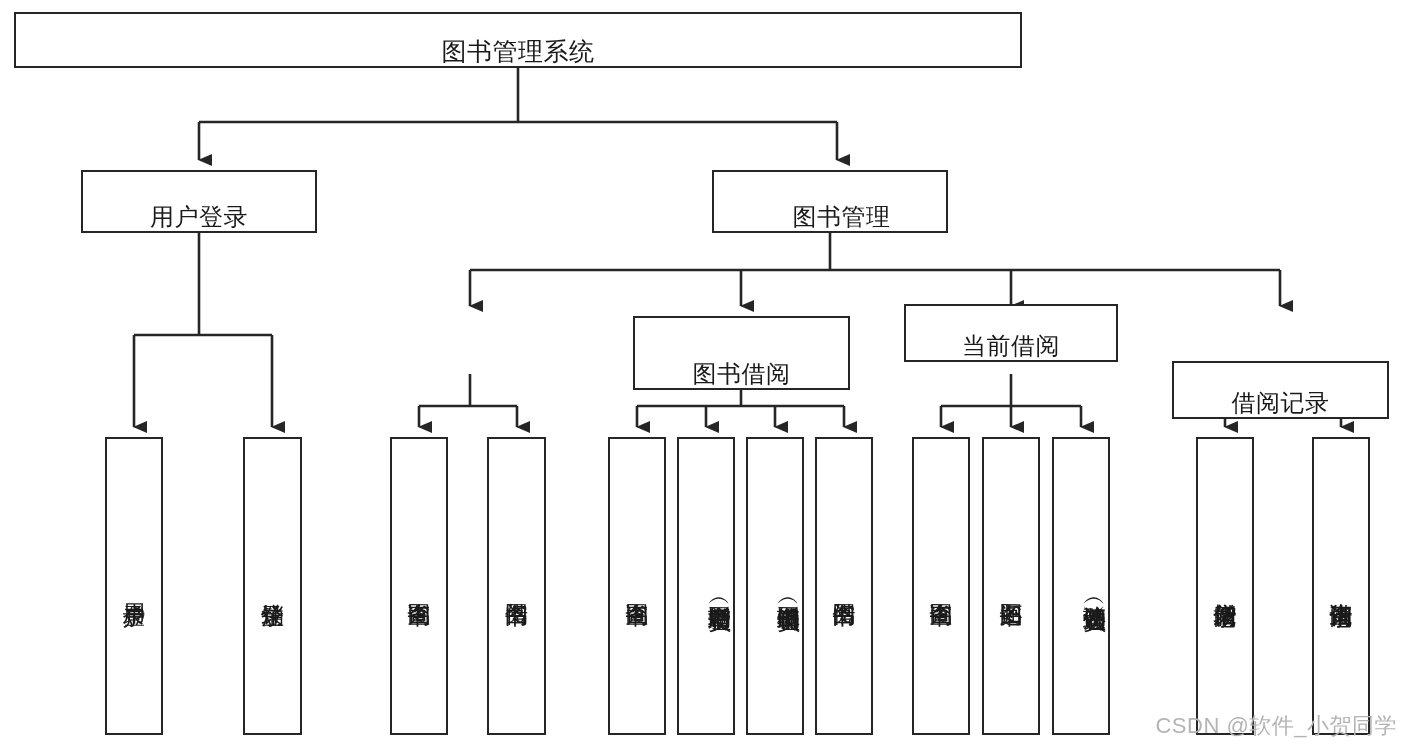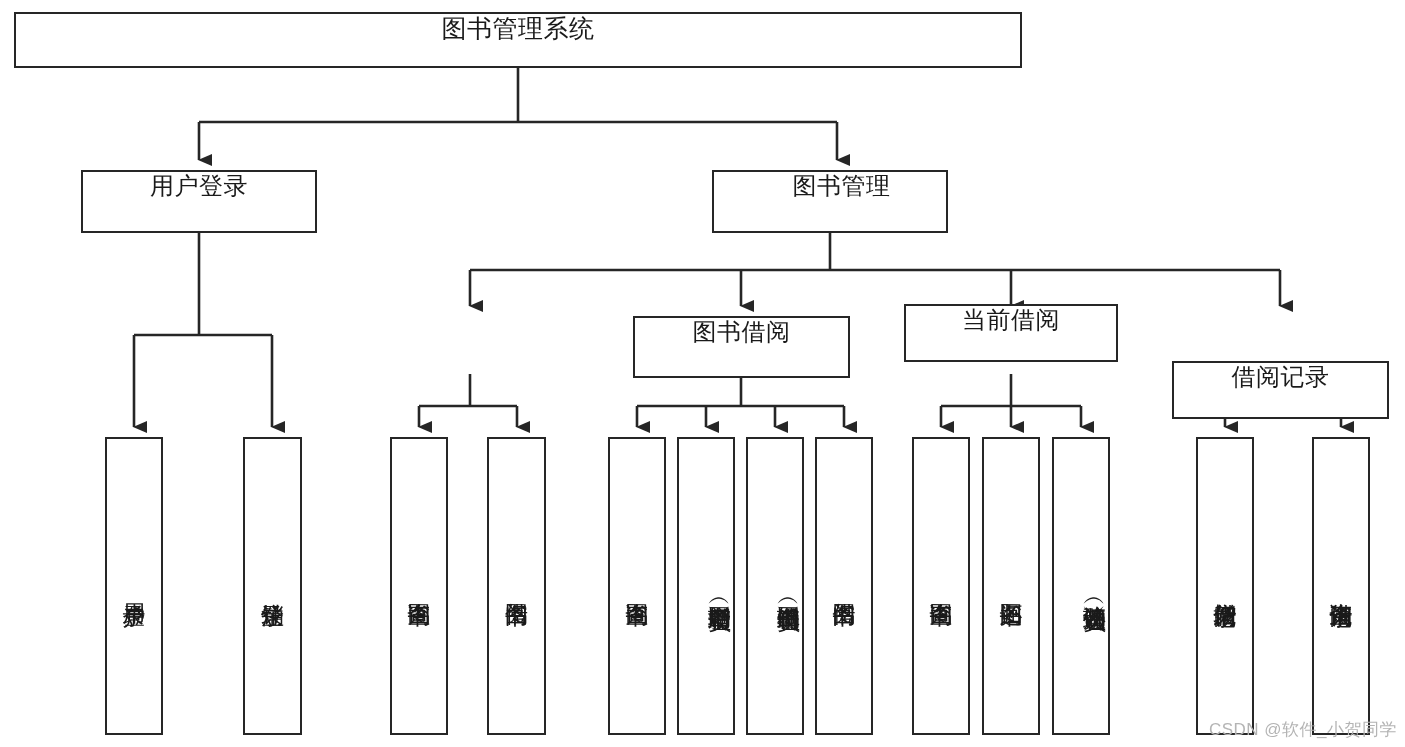--- a/index.html
+++ b/index.html
@@ -24,21 +24,21 @@
     width: 1405px;
     height: 747px;
   }
   .node {
     position: absolute;
     box-sizing: border-box;
     border: 2px solid #262626;
     background: #ffffff;
     color: #1a1a1a;
     display: flex;
-    align-items: flex-start;
+    align-items: flex-end;
     justify-content: center;
     text-align: center;
     letter-spacing: 0.5px;
   }
   .node.horiz {
     font-size: 24px;
     line-height: 1.15;
   }
   .node.root {
     font-size: 25px;
@@ -56,21 +56,21 @@
     align-items: center;
     padding-top: 0;
   }
   .node.vert .vtext {
     display: block;
   }
   #watermark {
     position: absolute;
     right: 8px;
     bottom: 6px;
-    font-size: 17px;
+    font-size: 22px;
     color: #b4b4b4;
     letter-spacing: 0.5px;
     white-space: nowrap;
   }
 </style>
 </head>
 <body>
 
 <div id="canvas">
 
@@ -130,21 +130,21 @@
     <span>图书管理系统</span>
   </div>
 
   <div class="node horiz" style="left:81px; top:170px; width:236px; height:63px;">
     <span>用户登录</span>
   </div>
   <div class="node horiz" style="left:712px; top:170px; width:236px; height:63px;padding-left:23px;">
     <span>图书管理</span>
   </div>
 
-  <div class="node horiz" style="left:633px; top:316px; width:217px; height:62px;">
+  <div class="node horiz" style="left:633px; top:316px; width:217px; height:74px;">
     <span>图书借阅</span>
   </div>
   <div class="node horiz" style="left:904px; top:304px; width:214px; height:58px;">
     <span>当前借阅</span>
   </div>
   <div class="node horiz" style="left:1172px; top:316px; width:217px; height:58px;margin-top:45px;">
     <span>借阅记录</span>
   </div>
 
   <div class="node vert centered" style="left:105px; top:437px; width:58px; height:298px;">

